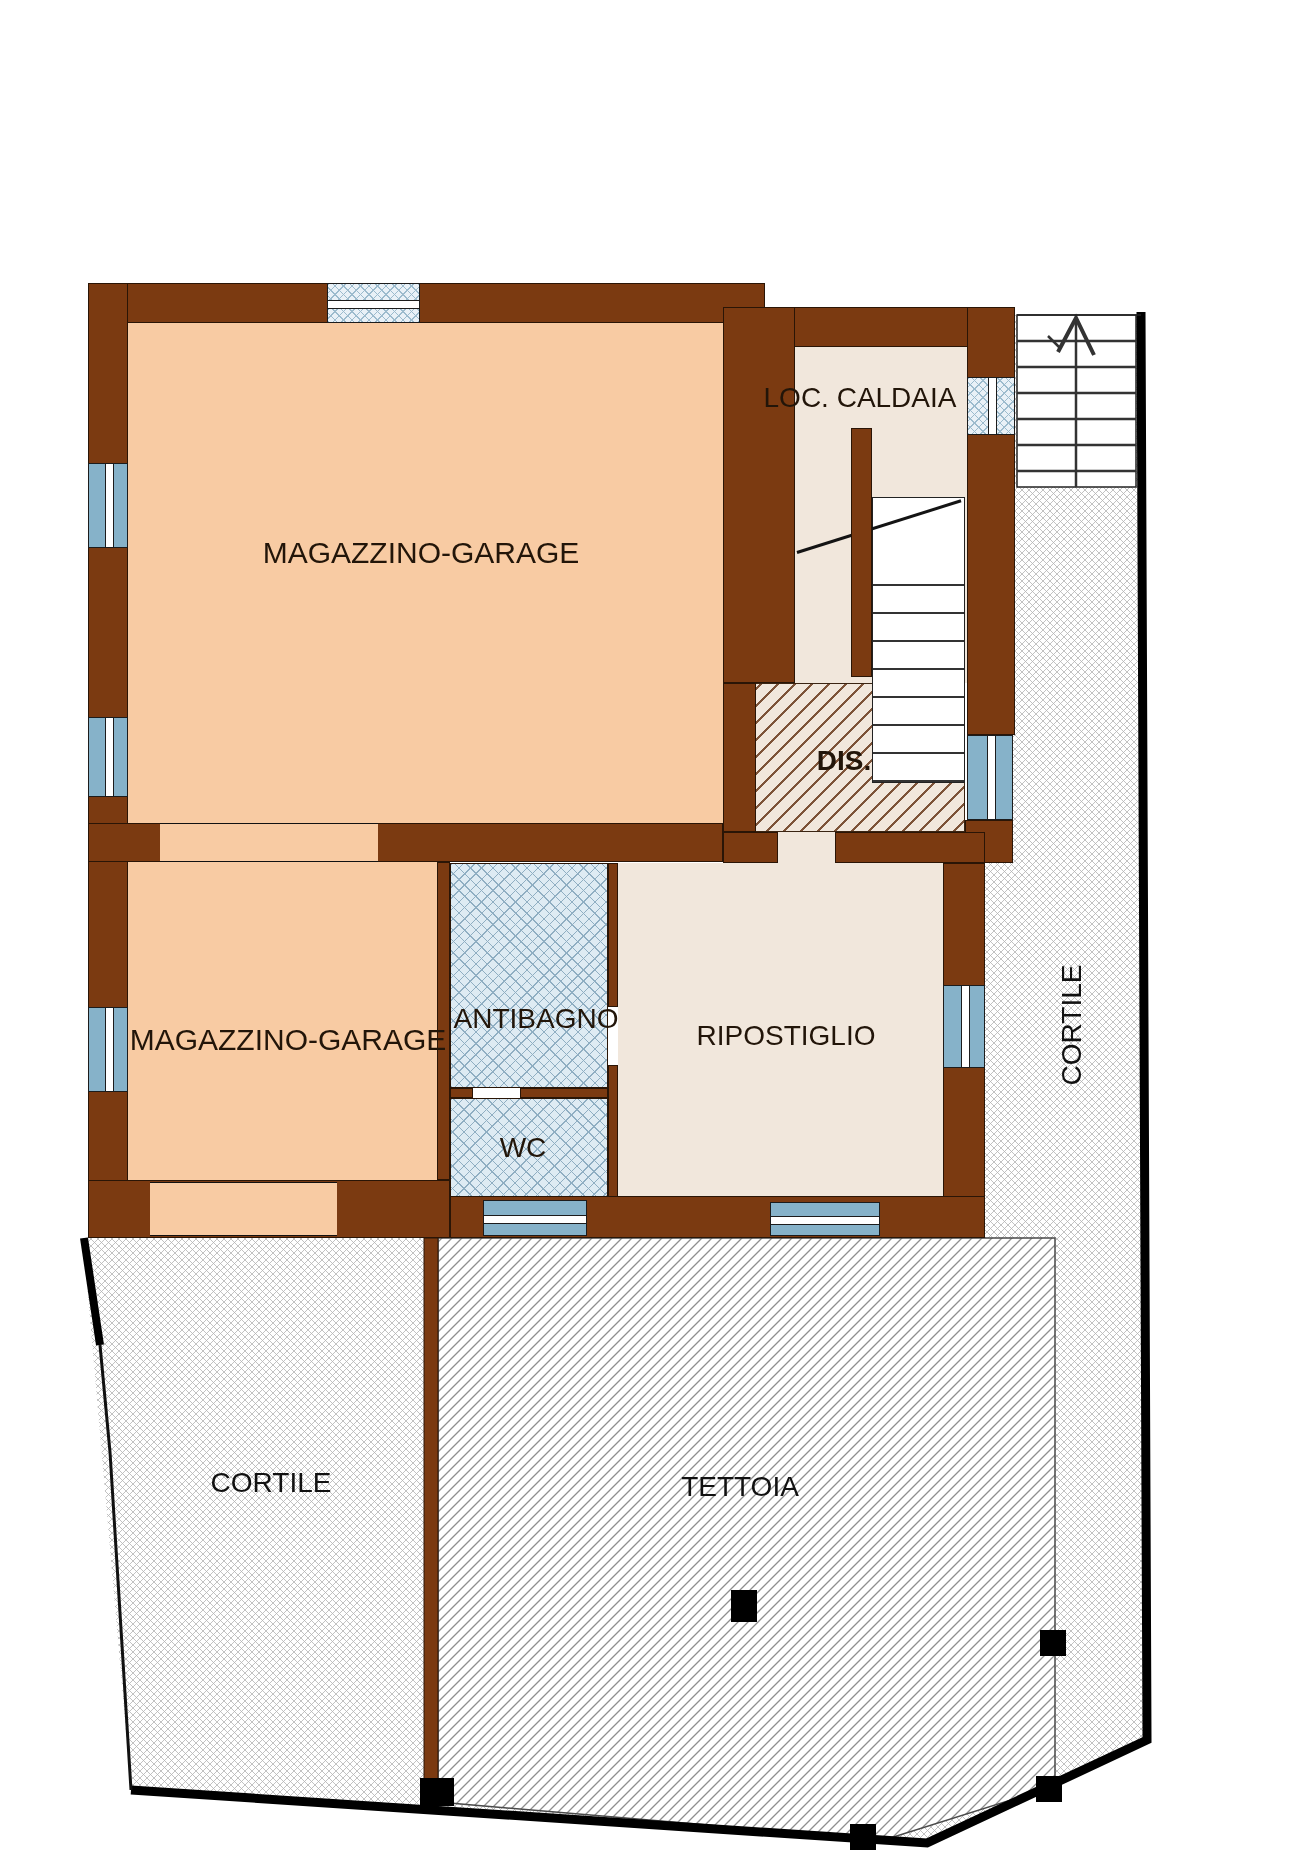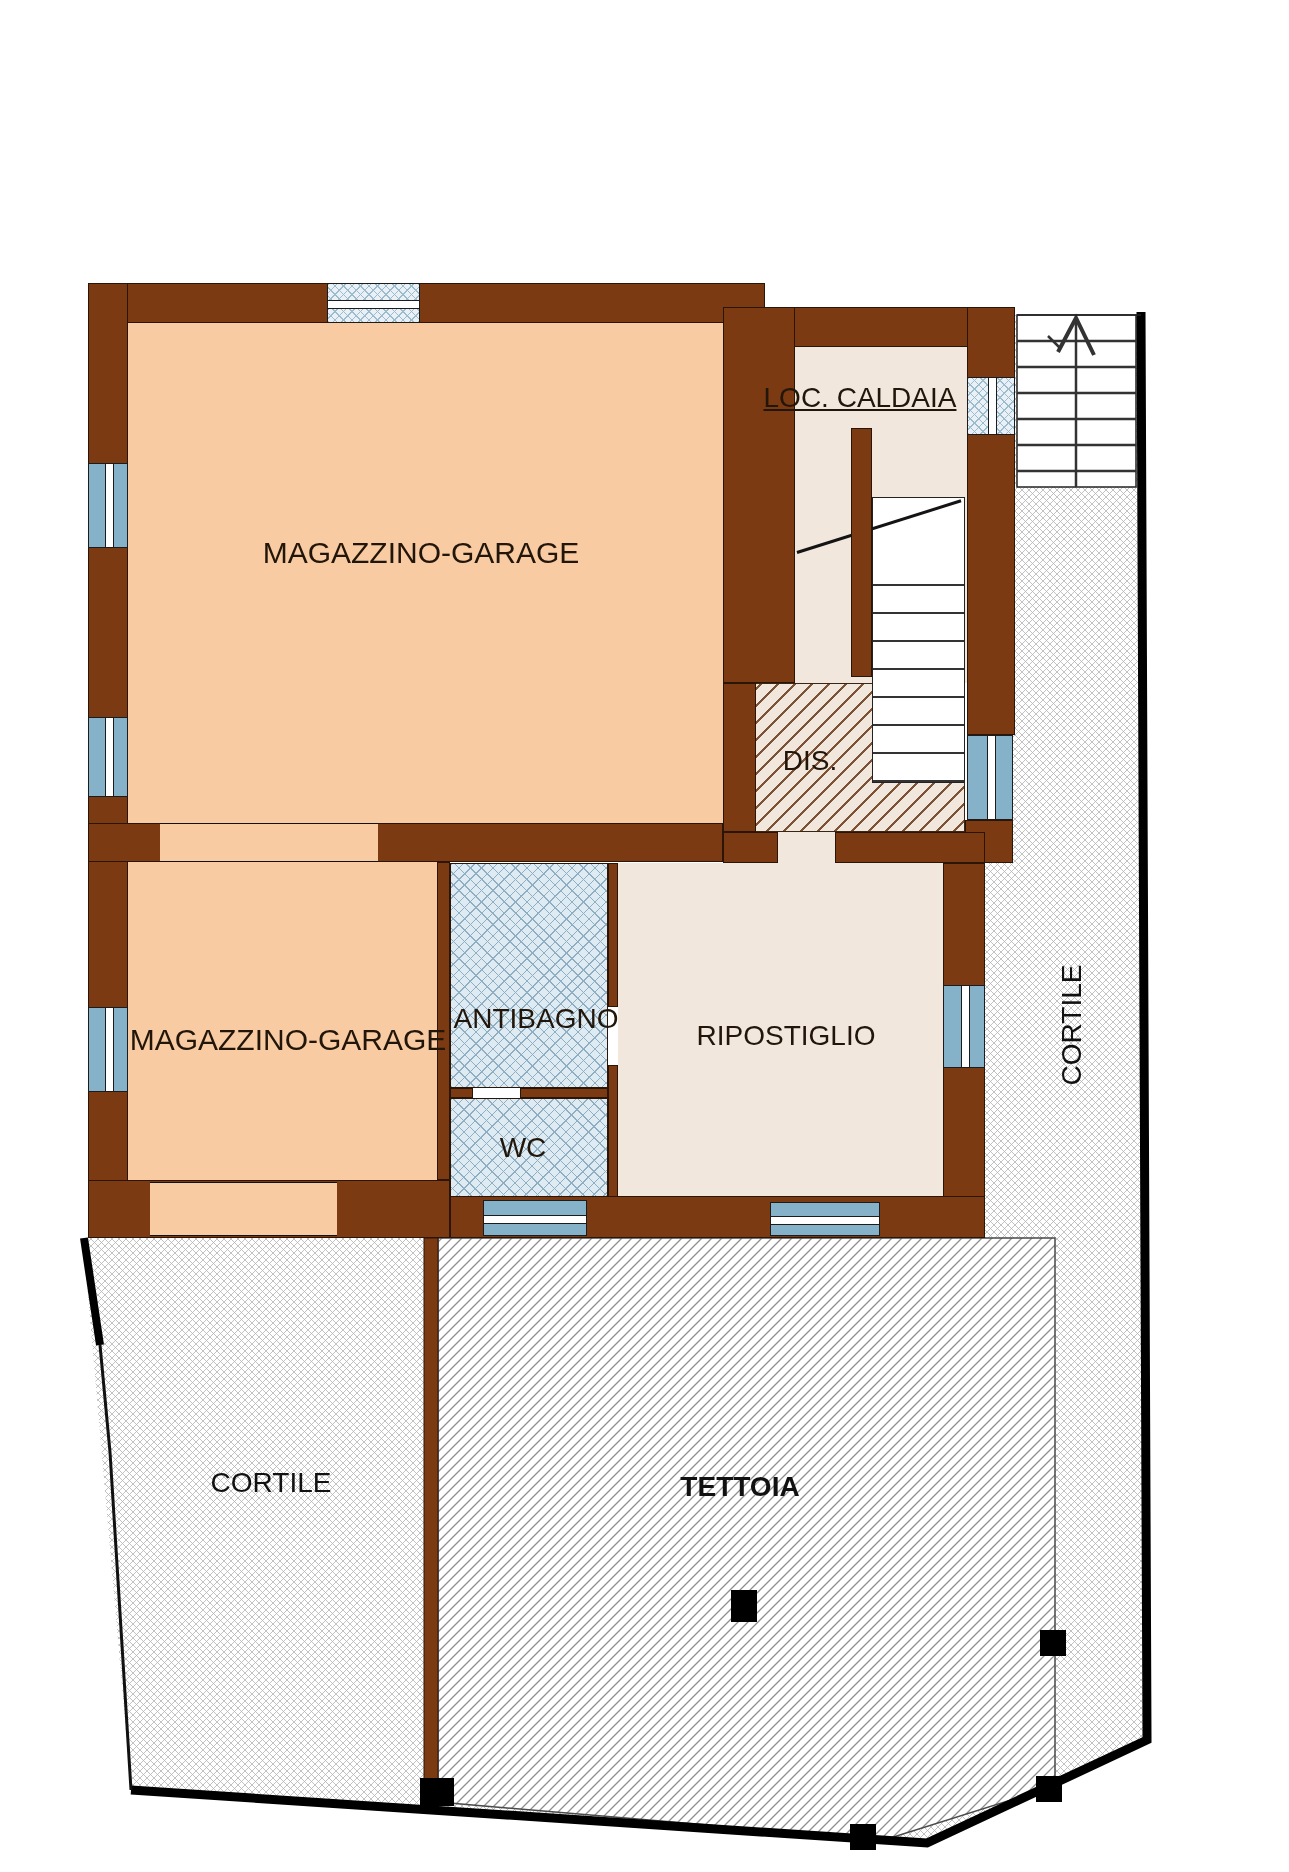--- a/index.html
+++ b/index.html
@@ -153,23 +153,23 @@
       <span class="hdiv"></span>
     </div>
   <div class="abs bld win-solid" style="left:770px;top:1202px;width:110px;height:34px;">
       <span class="hdiv"></span>
     </div>
 
   <div class="dot" style="left:433px;top:575px;"></div>
   <div class="dot" style="left:330px;top:699px;"></div>
 
   <div class="rlabel" style="left:421px;top:553px;">MAGAZZINO-GARAGE</div>
-  <div class="rlabel small" style="left:860px;top:398px;text-decoration:underline;">LOC. CALDAIA</div>
-  <div class="rlabel small" style="left:810px;top:761px;">DIS.</div>
+  <div class="rlabel small" style="left:860px;top:398px;">LOC. CALDAIA</div>
+  <div class="rlabel small" style="left:844px;top:761px;font-weight:bold;">DIS.</div>
   <div class="rlabel" style="left:288px;top:1040px;">MAGAZZINO-GARAGE</div>
   <div class="rlabel small" style="left:536px;top:1019px;">ANTIBAGNO</div>
   <div class="rlabel small" style="left:786px;top:1036px;">RIPOSTIGLIO</div>
   <div class="rlabel small" style="left:523px;top:1148px;">WC</div>
   <div class="rlabel small rot" style="left:1072px;top:1025px;">CORTILE</div>
   <div class="rlabel small" style="left:271px;top:1483px;color:#111;">CORTILE</div>
-  <div class="rlabel small" style="left:740px;top:1487px;color:#111;font-weight:bold;">TETTOIA</div>
+  <div class="rlabel small" style="left:740px;top:1487px;color:#111;">TETTOIA</div>
 
 </div>
 
 </body></html>

